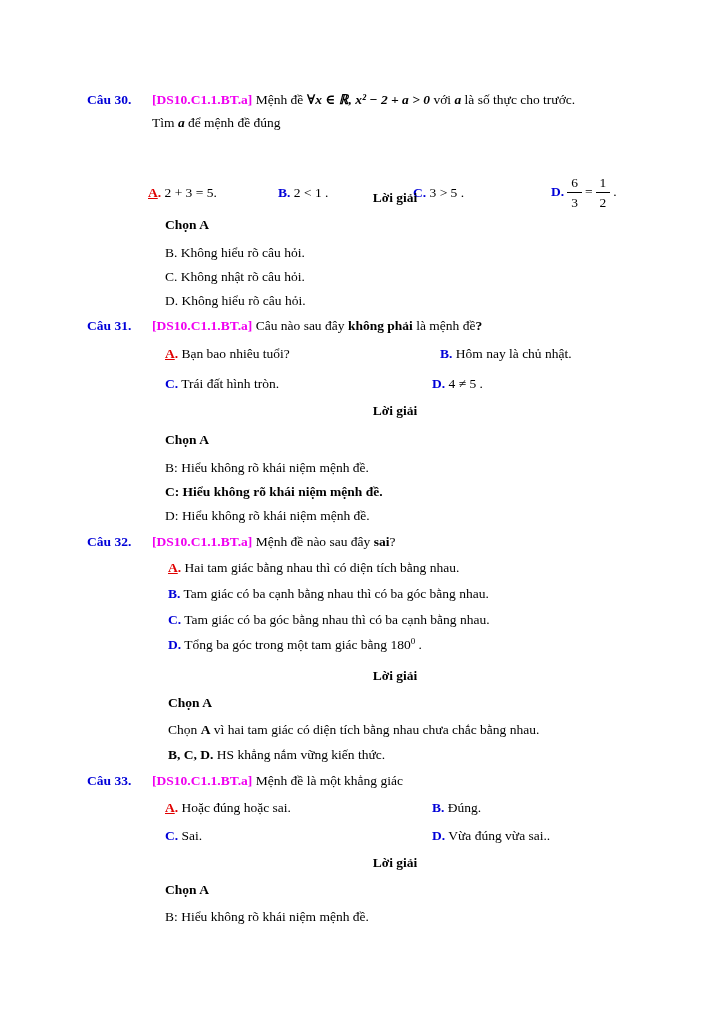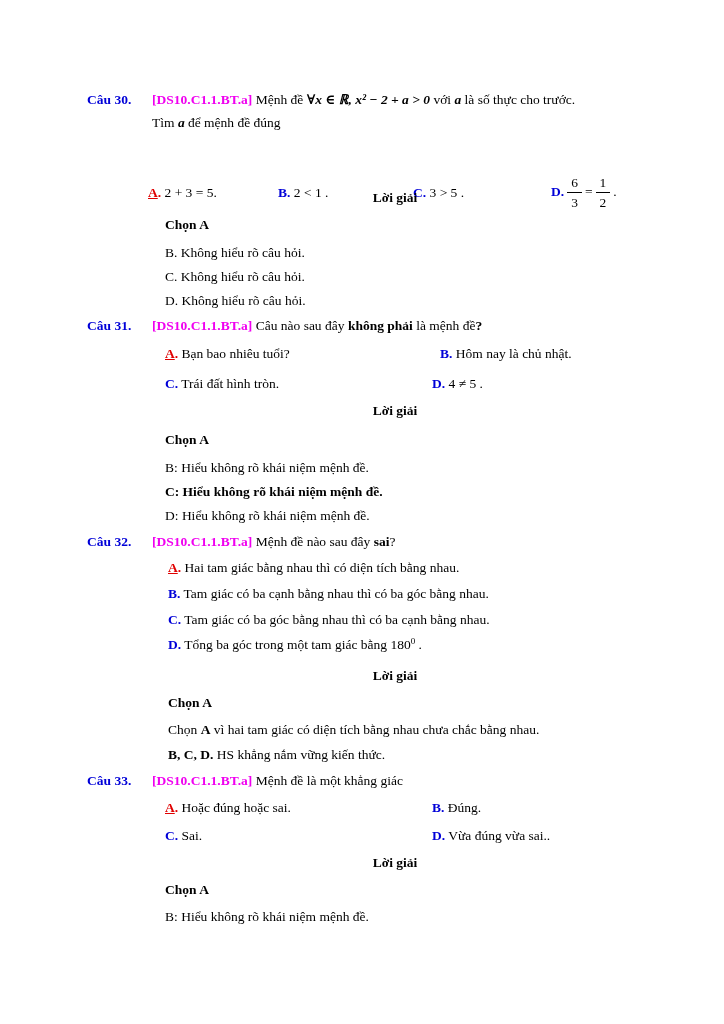--- a/index.html
+++ b/index.html
@@ -44,21 +44,21 @@
   </div>
   <div class="row" style="left:148px;top:133px;height:46px;margin-top:36px;">
     <span class="col-q30-a"><span class="corr"><u>A</u><span>.</span></span><span> 2 + 3 = 5.</span></span>
     <span class="col-q30-b"><span class="letter"><span>B</span><span>.</span></span><span> 2 &lt; 1 .</span></span>
     <span class="col-q30-c"><span class="letter"><span>C</span><span>.</span></span><span> 3 &gt; 5 .</span></span>
     <span><span class="letter"><span>D</span><span>.</span></span><span class="frac"><span class="num">6</span><span class="den">3</span></span><span>=</span><span class="frac"><span class="num">1</span><span class="den">2</span></span><span>.</span></span>
   </div>
   <div class="wrapline center" style="left:87px;top:186px;width:616px;">Lời giải</div>
   <div class="line b" style="left:165px;top:213px;">Chọn A</div>
   <div class="line" style="left:165px;top:241px;">B. Không hiểu rõ câu hỏi.</div>
-  <div class="line" style="left:165px;top:265px;">C. Không hiểu rõ câu hỏi.</div>
+  <div class="line" style="left:165px;top:265px;">C. Không nhật rõ câu hỏi.</div>
   <div class="line" style="left:165px;top:289px;text-align:right;">D. Không hiểu rõ câu hỏi.</div>
 
   <div class="line" style="left:87px;top:314px;">
     <span class="qlabel">Câu 31.</span><span class="qtag">[DS10.C1.1.BT.a]</span><span> Câu nào sau đây </span><span class="b">không phải</span><span> là mệnh đề</span><span class="b">?</span>
   </div>
   <div class="row" style="left:165px;top:342px;gap:8px;">
     <span class="col-2col"><span class="corr"><u>A</u><span>.</span></span><span> Bạn bao nhiêu tuổi?</span></span>
     <span><span class="letter"><span>B</span><span>.</span></span><span> Hôm nay là chủ nhật.</span></span>
   </div>
   <div class="row" style="left:165px;top:372px;justify-content:flex-end;">

